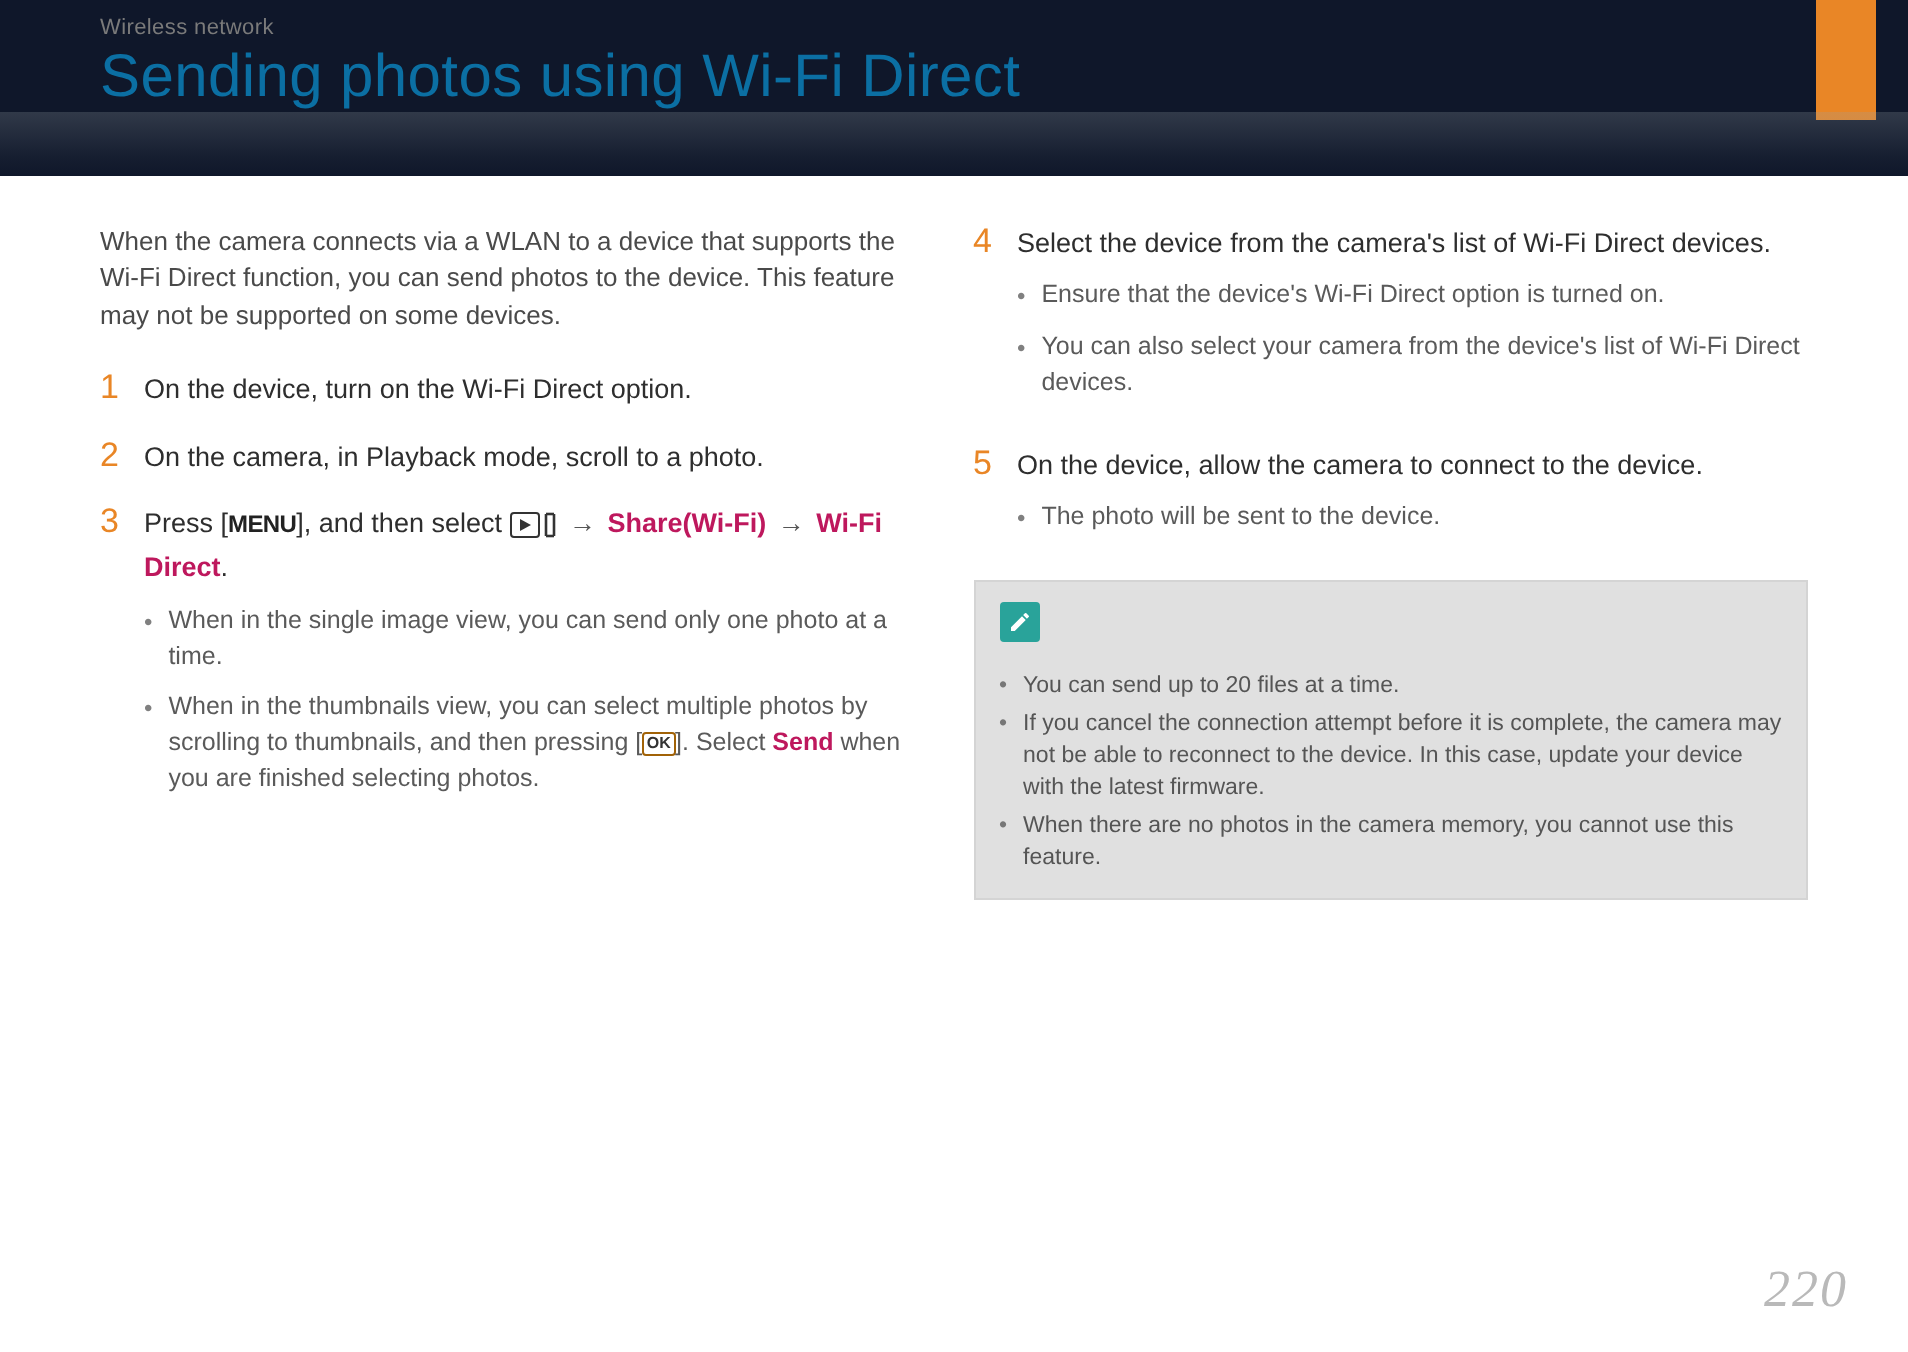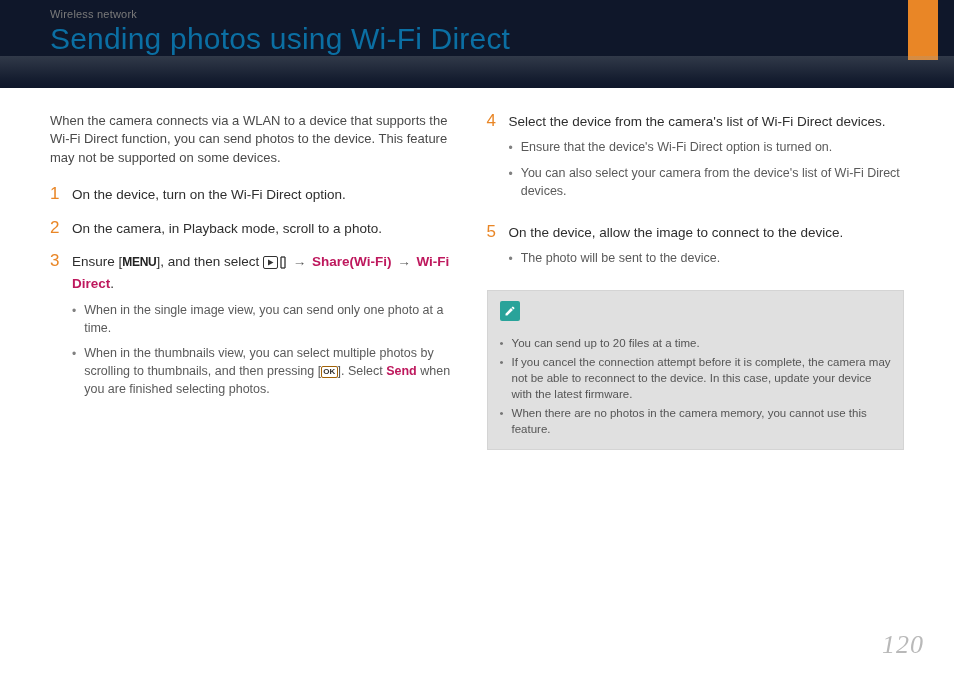--- a/index.html
+++ b/index.html
@@ -131,21 +131,21 @@
       <li class="step">
         <span class="num">2</span>
         <div class="step-body">
           <span class="step-head">On the camera, in Playback mode, scroll to a photo.</span>
         </div>
       </li>
       <li class="step">
         <span class="num">3</span>
         <div class="step-body">
           <span class="step-head">
-            <span>Ensure [</span><span class="menu-label">MENU</span><span>], and then select </span><span class="inline-icon"><svg width="24" height="13" viewBox="0 0 24 13">
+            <span>Press [</span><span class="menu-label">MENU</span><span>], and then select </span><span class="inline-icon"><svg width="24" height="13" viewBox="0 0 24 13">
                   <rect x="0.5" y="0.5" width="14" height="12" rx="1.5" fill="none" stroke="#333" stroke-width="1"></rect>
                   <polygon points="5,3.5 5,9.5 10.5,6.5" fill="#333"></polygon>
                   <line x1="18" y1="1" x2="18" y2="12" stroke="#333" stroke-width="1.3"></line>
                   <line x1="22" y1="1" x2="22" y2="12" stroke="#333" stroke-width="1.3"></line>
                   <line x1="18" y1="1" x2="22" y2="1" stroke="#333" stroke-width="1.3"></line>
                   <line x1="18" y1="12" x2="22" y2="12" stroke="#333" stroke-width="1.3"></line>
                 </svg></span><span class="arrow"> → </span><b>Share(Wi-Fi)</b><span class="arrow"> → </span><b>Wi-Fi Direct</b><span>.</span>
           </span>
           <ul class="sub">
             <li>
@@ -172,21 +172,21 @@
               </li>
             <li>
                 <span>You can also select your camera from the device's list of Wi-Fi Direct devices.</span>
               </li>
           </ul>
         </div>
       </li>
       <li class="step">
         <span class="num">5</span>
         <div class="step-body">
-          <span class="step-head">On the device, allow the image to connect to the device.</span>
+          <span class="step-head">On the device, allow the camera to connect to the device.</span>
           <ul class="sub">
             <li>
                 <span>The photo will be sent to the device.</span>
               </li>
           </ul>
         </div>
       </li>
     </ol>
 
     <div class="note">
@@ -203,13 +203,13 @@
             <span>If you cancel the connection attempt before it is complete, the camera may not be able to reconnect to the device. In this case, update your device with the latest firmware.</span>
           </li>
         <li>
             <span>When there are no photos in the camera memory, you cannot use this feature.</span>
           </li>
       </ul>
     </div>
   </div>
 </div>
 
-<div class="pagenum">120</div>
+<div class="pagenum">220</div>
 
 </body></html>

